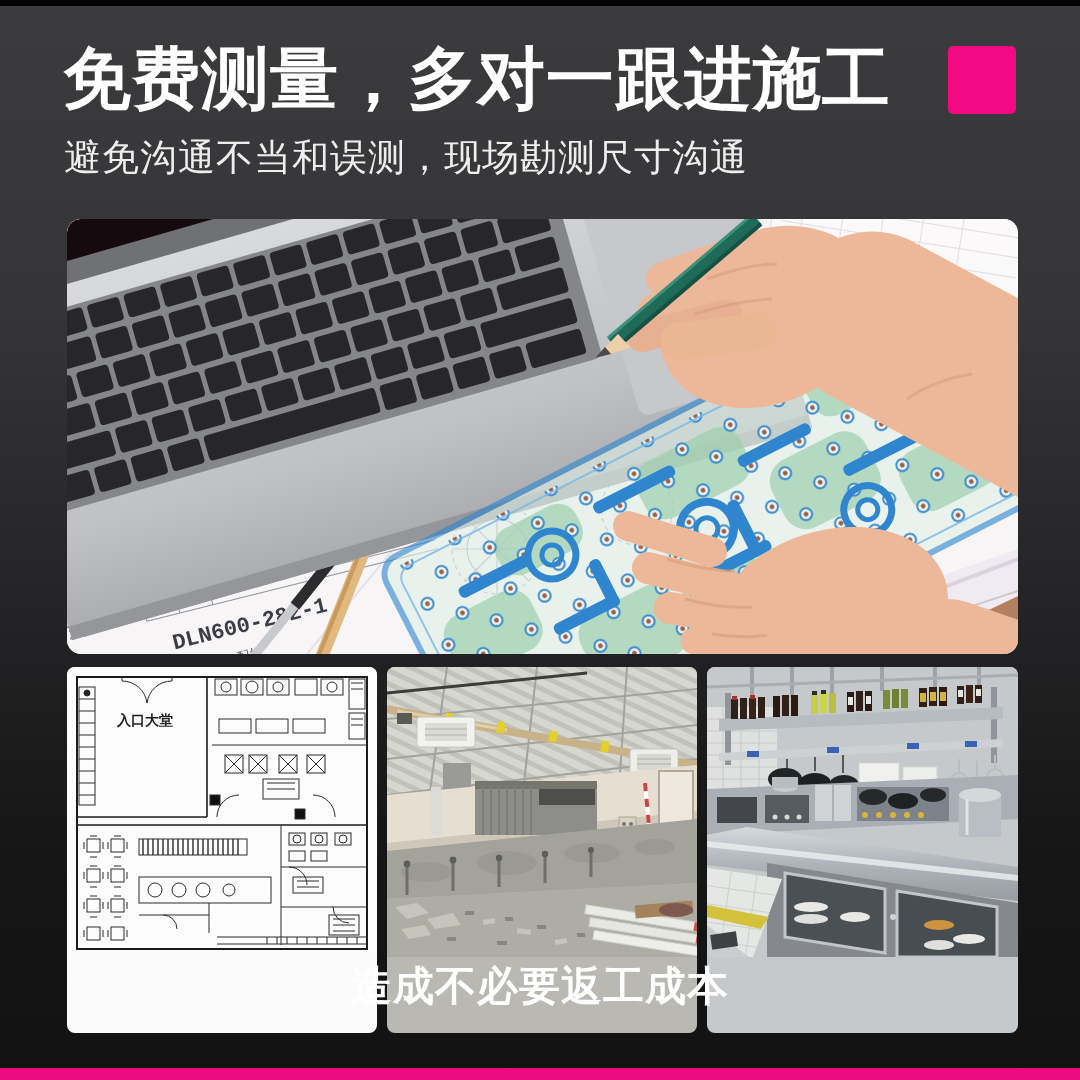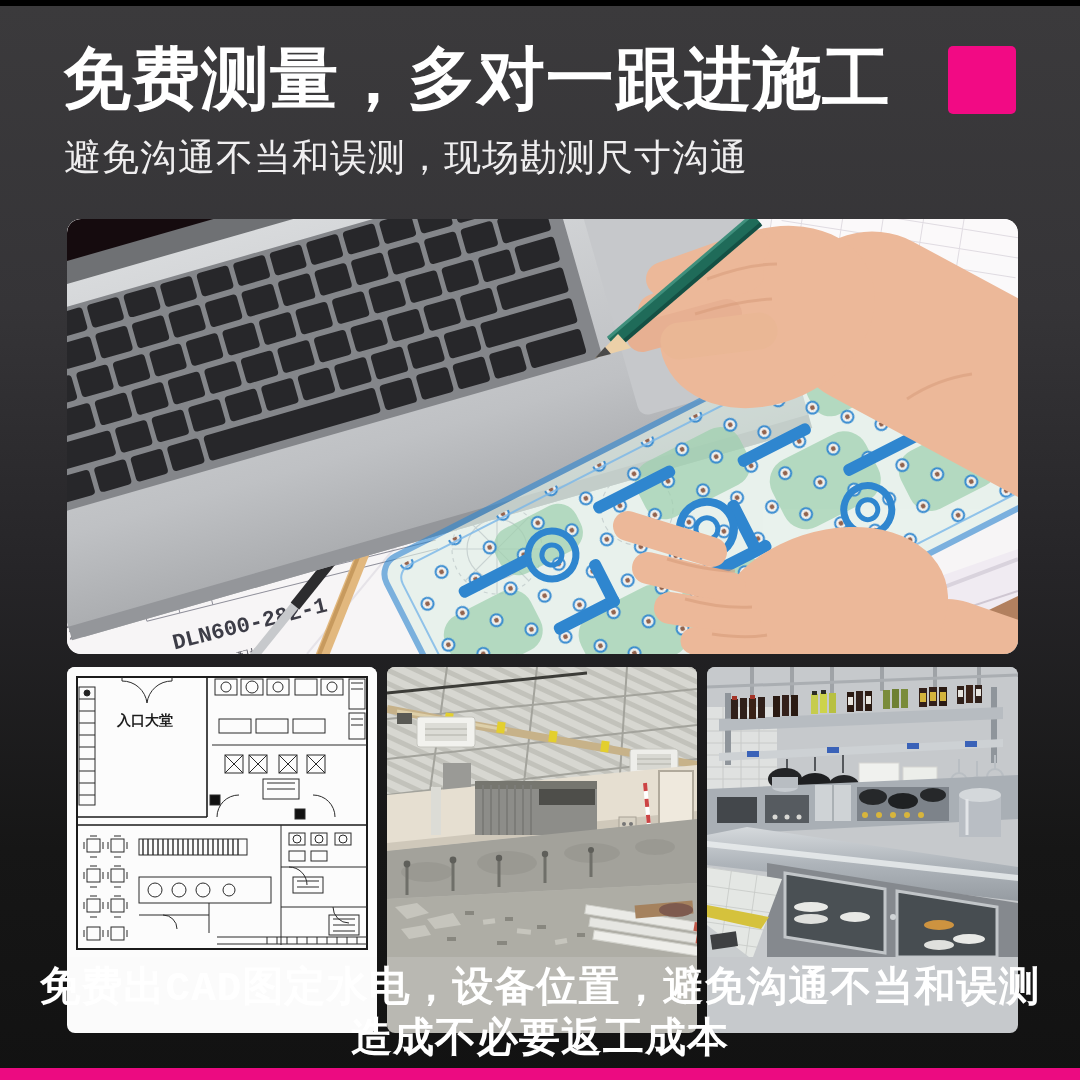--- a/index.html
+++ b/index.html
@@ -669,18 +669,17 @@
       </g>
 
       <polygon points="0,200 75,212 46,290 0,290" fill="url(#tiles)"></polygon>
       <polygon points="0,238 62,250 54,262 0,250" fill="#d5c23c"></polygon>
       <polygon points="0,258 42,290 0,290" fill="#c9cdcf"></polygon>
       <rect x="4" y="266" width="26" height="15" fill="#3e4042" transform="rotate(-8 17 273)"></rect>
     </svg>
   </div>
 
   <div class="footer">
-    <div>免费出CAD图定水电，设备位置，避免沟通不当和误测</div>
     <div>造成不必要返工成本</div>
   </div>
 
   <div class="bottom-bar"></div>
 </div>
 
 </body></html>

